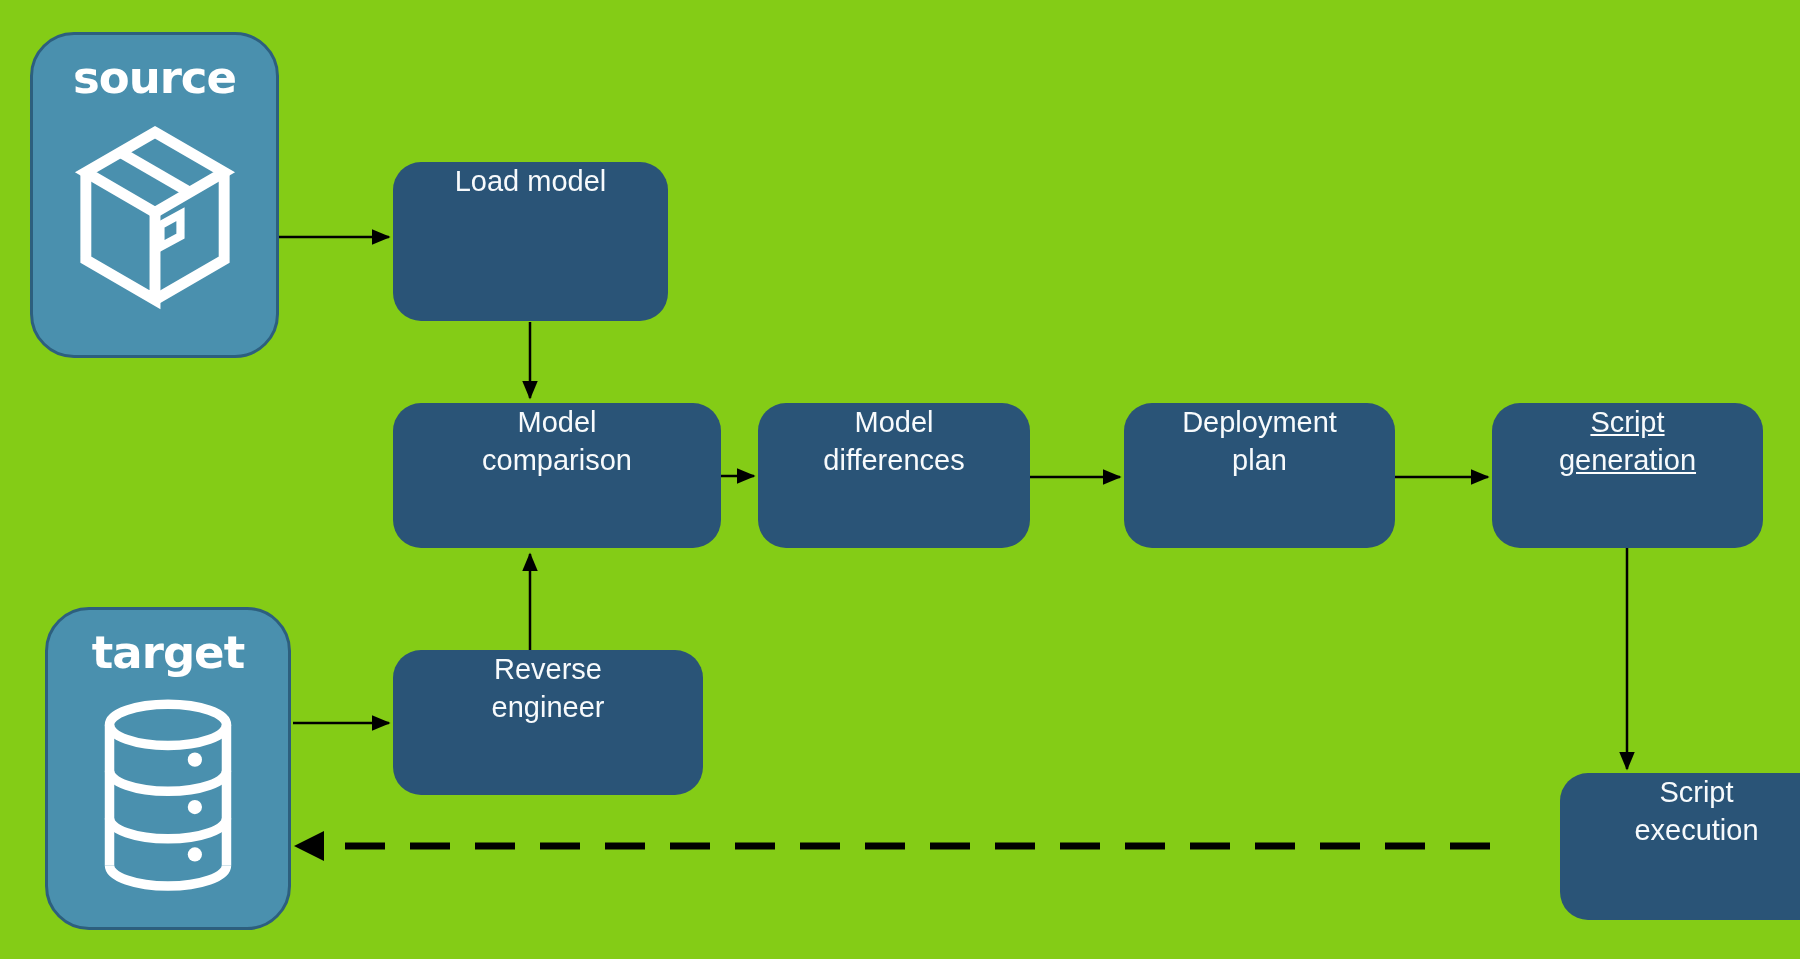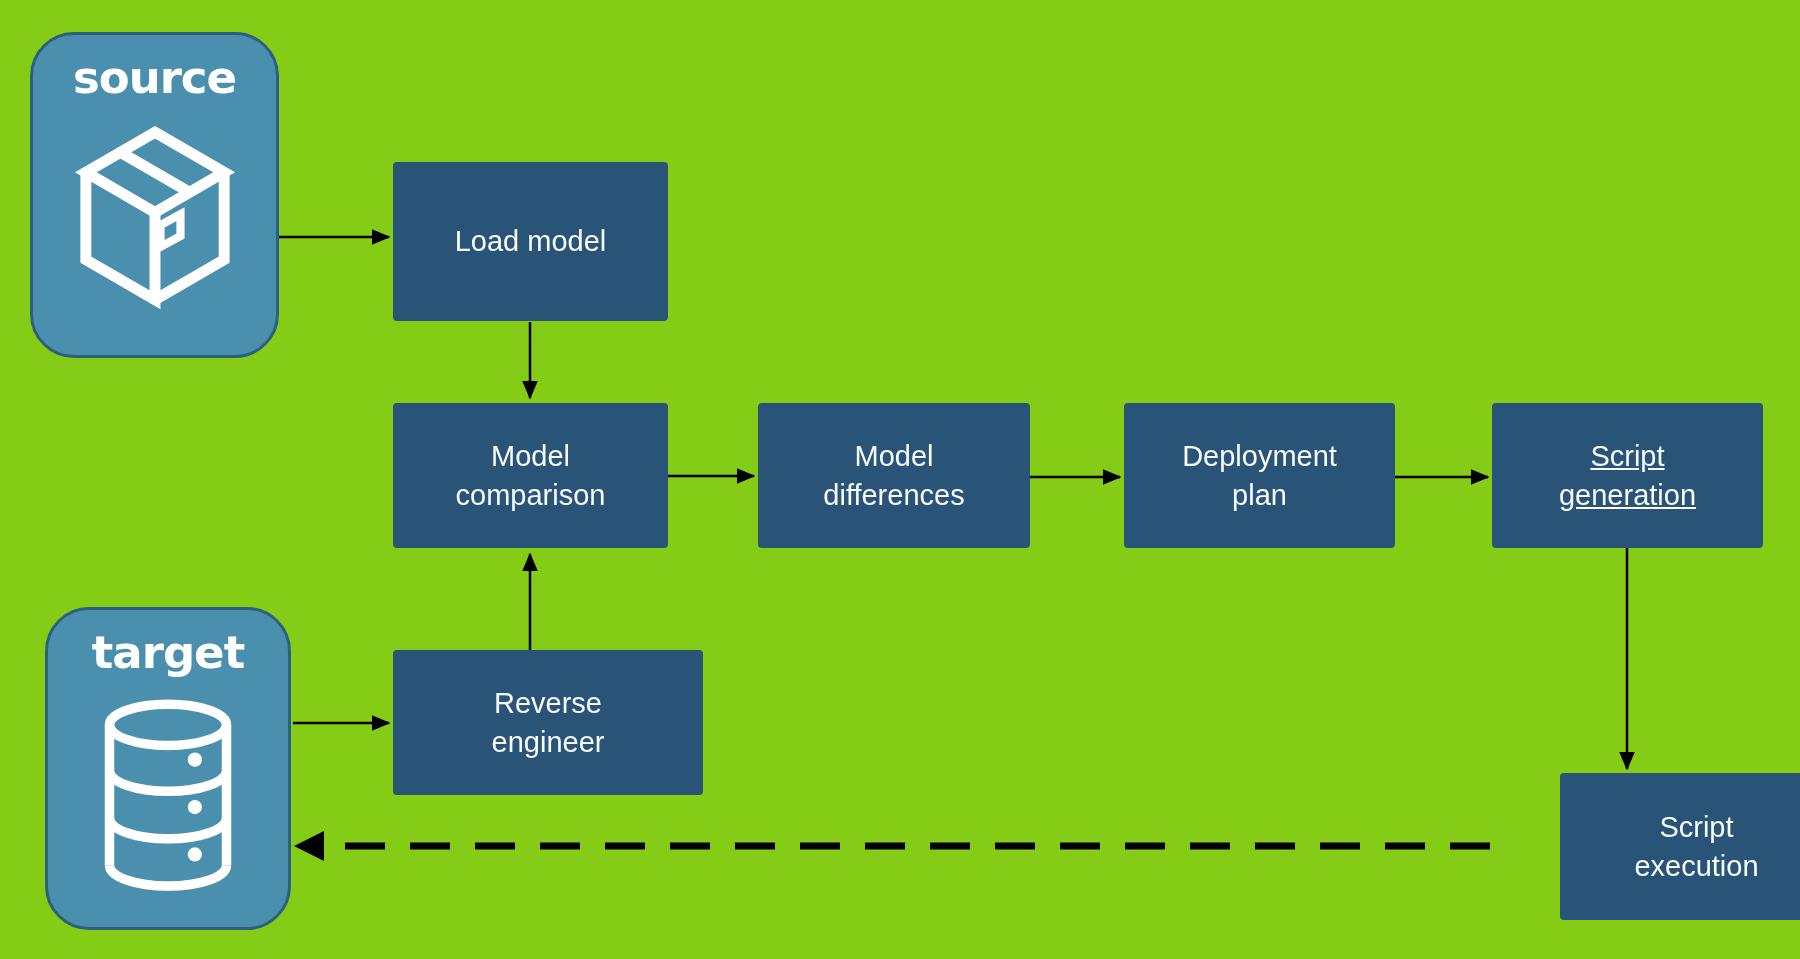--- a/index.html
+++ b/index.html
@@ -7,22 +7,22 @@
     position:relative;
     width:1800px;height:959px;
     background:#84cc16;
     font-family:"Liberation Sans", sans-serif;
     overflow:hidden;
   }
   .edges{position:absolute;left:0;top:0;width:1800px;height:959px;z-index:1;}
   .node{
     position:absolute;z-index:2;
     background:#2a5477;
-    border-radius:4px;
-    display:flex;align-items:center;justify-content:center;
+    border-radius:28px;
+    display:flex;align-items:flex-start;justify-content:center;
     color:#ffffff;
   }
   .node .lbl{
     max-width:192px;
     text-align:center;
     font-size:29px;
     line-height:1.32;
     font-weight:400;
     color:#f7fafc;
   }
@@ -40,21 +40,21 @@
     font-size:45px;
     letter-spacing:-1px;
     color:#ffffff;
     margin-top:18px;
     line-height:1.1;
   }
   .container-box .icon{margin-top:14px;}
   #container-source{left:30px;top:32px;width:249px;height:326px;}
   #container-target{left:45px;top:607px;width:246px;height:323px;}
   #node-load-model       {left:393px; top:162px; width:275px; height:159px;}
-  #node-model-comparison {left:393px; top:403px; width:275px; height:145px;}
+  #node-model-comparison {left:393px; top:403px; width:328px; height:145px;}
   #node-model-differences{left:758px; top:403px; width:272px; height:145px;}
   #node-deployment-plan  {left:1124px;top:403px; width:271px; height:145px;}
   #node-script-generation{left:1492px;top:403px; width:271px; height:145px;text-decoration:underline;}
   #node-reverse-engineer {left:393px; top:650px; width:310px; height:145px;}
   #node-script-execution {left:1560px;top:773px; width:273px; height:147px;}
   .edge{stroke:#000000;stroke-width:2.5;fill:none;}
   .edge-dashed{stroke:#000000;stroke-width:7;fill:none;stroke-dasharray:40 25;}
   .ah{fill:#000000;}
 </style>
 </head>

